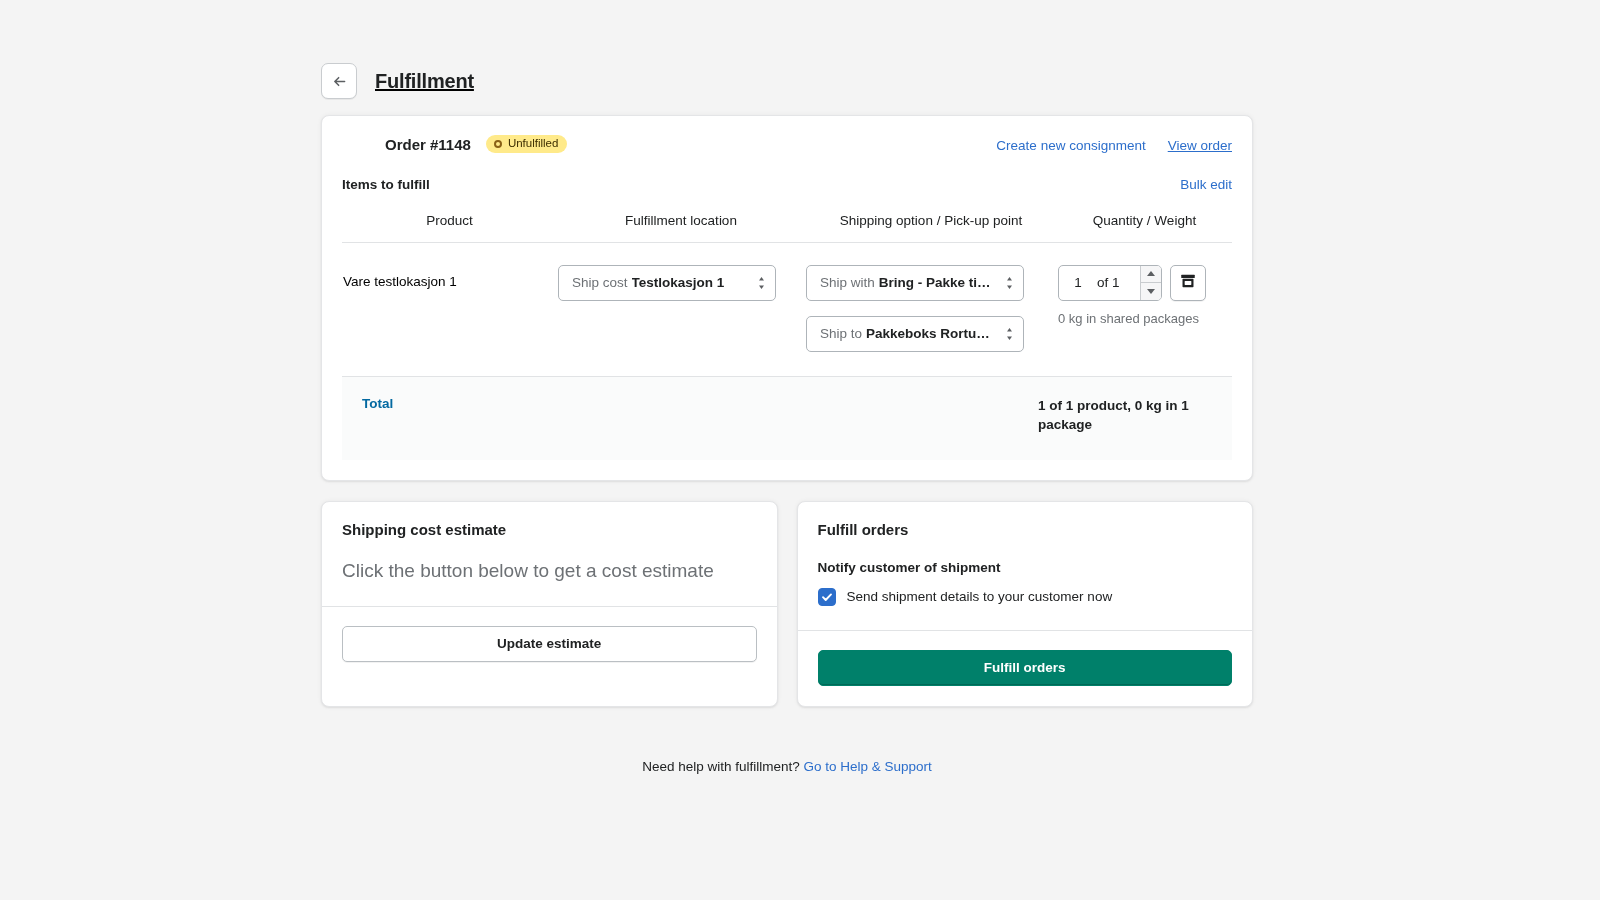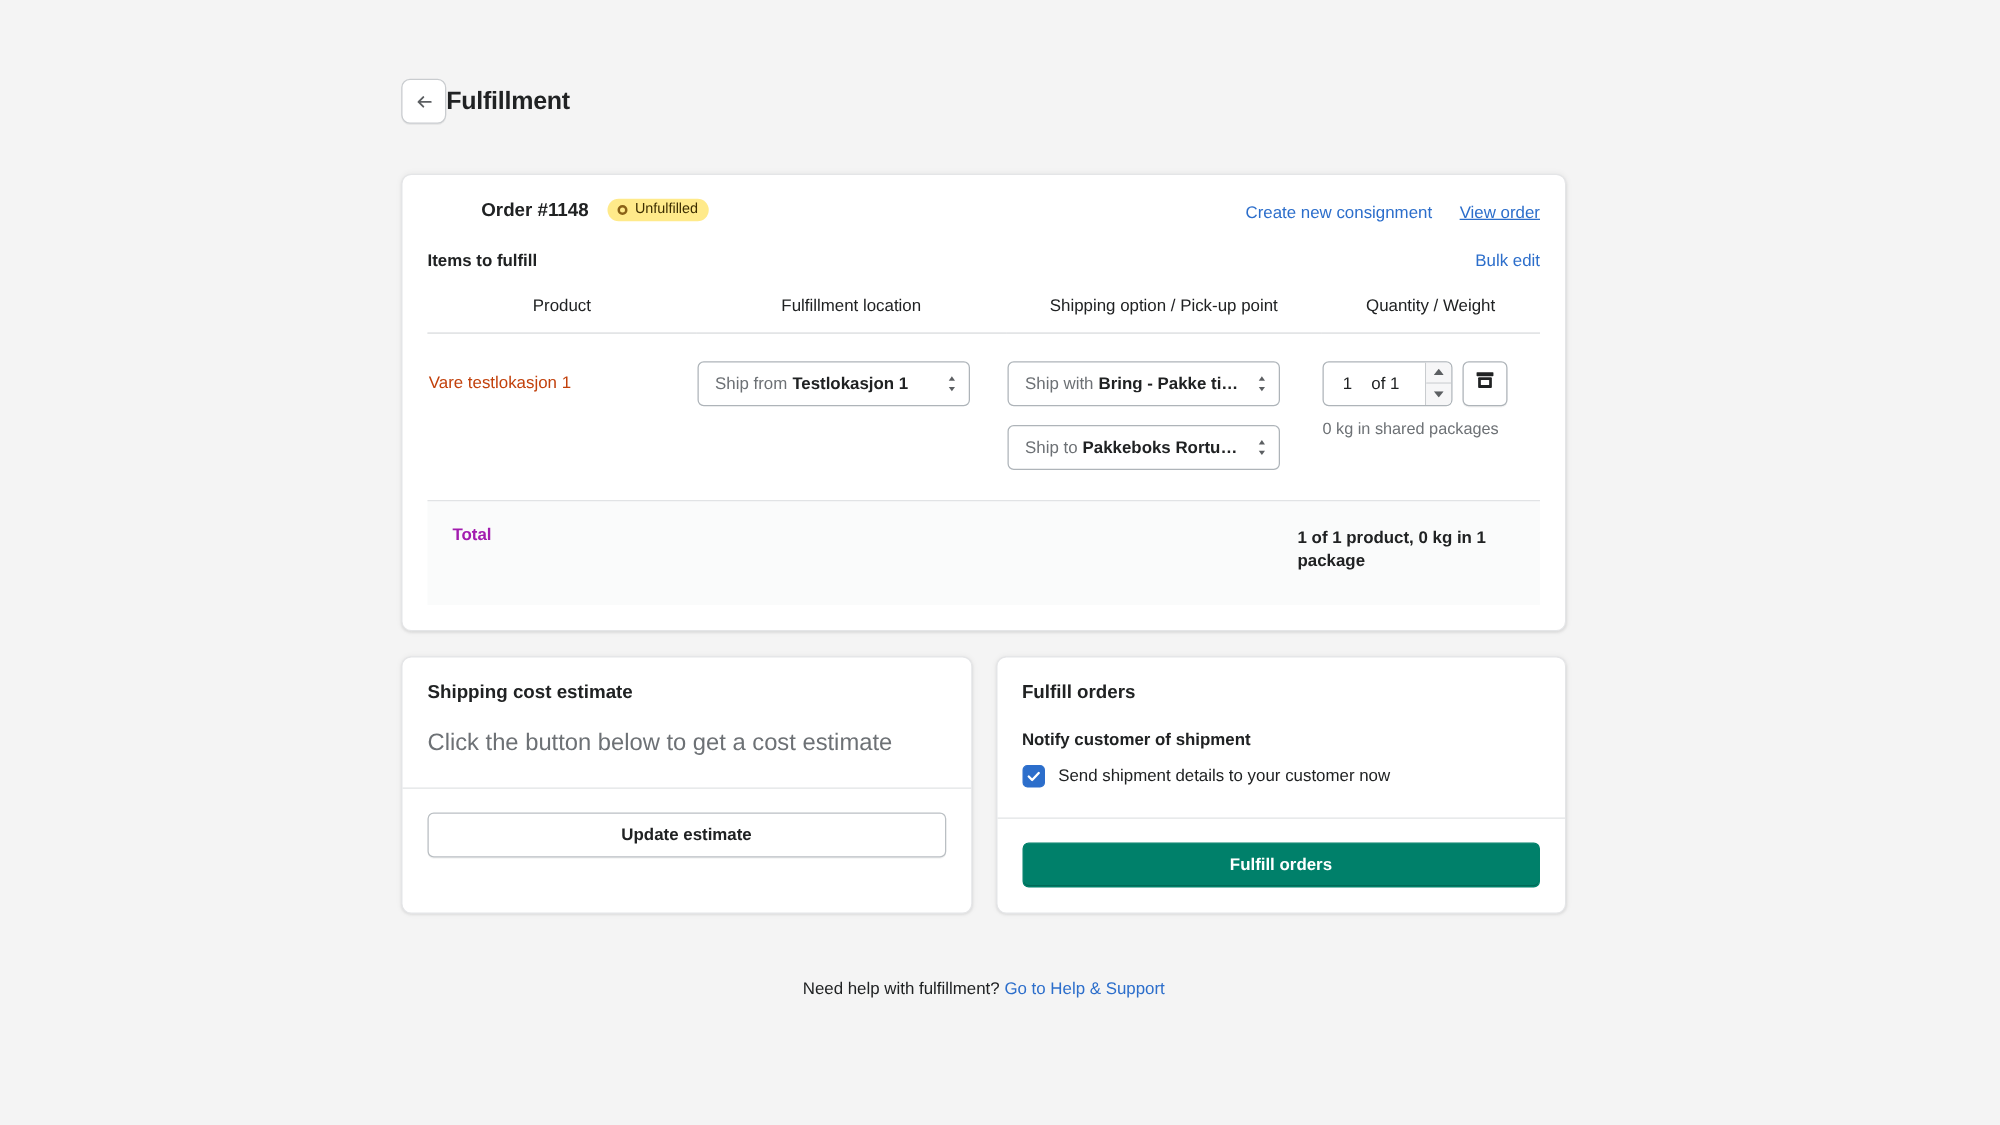--- a/index.html
+++ b/index.html
@@ -19,21 +19,23 @@
     position: absolute;
     left: 321px;
     top: 63px;
     width: 932px;
   }
 
   
   .page-header {
     display: flex;
     align-items: center;
-    margin-bottom: 40px;
+    gap: 18px;
+    margin-bottom: 16px;
+    text-decoration: underline;
   }
   .back-btn {
     width: 36px; height: 36px;
     border: 1px solid #c9cccf;
     border-radius: 7px;
     background: #fff;
     display: flex; align-items: center; justify-content: center;
     cursor: pointer;
     box-shadow: 0 1px 0 rgba(0,0,0,0.05);
   }
@@ -131,21 +133,21 @@
   .col-location { width: 248px; }
   .col-shipping { width: 252px; }
   .col-quantity { width: auto; }
 
   table.fulfill-table td {
     vertical-align: top;
     padding-top: 22px;
     padding-bottom: 24px;
   }
   .product-link {
-    color: #c2410c;
+    color: #000000;
     font-size: 13.5px;
     text-decoration: none;
     display: inline-block;
     margin-top: 9px;
     cursor: pointer;
   }
 
   
   .select {
     position: relative;
@@ -240,21 +242,21 @@
     display: flex;
     justify-content: space-between;
     align-items: flex-start;
     padding: 19px 20px 25px 20px;
     margin: 0 20px 20px 20px;
     border-radius: 0;
   }
   .total-label {
     font-size: 13.5px;
     font-weight: 700;
-    color: #a21caf;
+    color: #0369a1;
     text-align: right;
   }
   .total-value {
     font-size: 13.5px;
     font-weight: 700;
     color: #202223;
     text-align: left;
     width: 174px;
     line-height: 1.45;
   }
@@ -392,21 +394,21 @@
             </tr>
           </thead>
           <tbody>
             <tr>
               <td>
                 <a class="product-link">Vare testlokasjon 1</a>
               </td>
 
               <td>
                 <div class="select sel-location">
-                  <span class="select-prefix">Ship from</span>
+                  <span class="select-prefix">Ship cost</span>
                   <span class="select-value">Testlokasjon 1</span>
                   <span class="select-caret">
                     <svg width="9" height="16" viewBox="0 0 9 16" fill="none">
                       <path d="M4.5 2L7 5.5H2L4.5 2Z" fill="#5c5f62"></path>
                       <path d="M4.5 14L2 10.5H7L4.5 14Z" fill="#5c5f62"></path>
                     </svg>
                   </span>
                 </div>
               </td>
 

